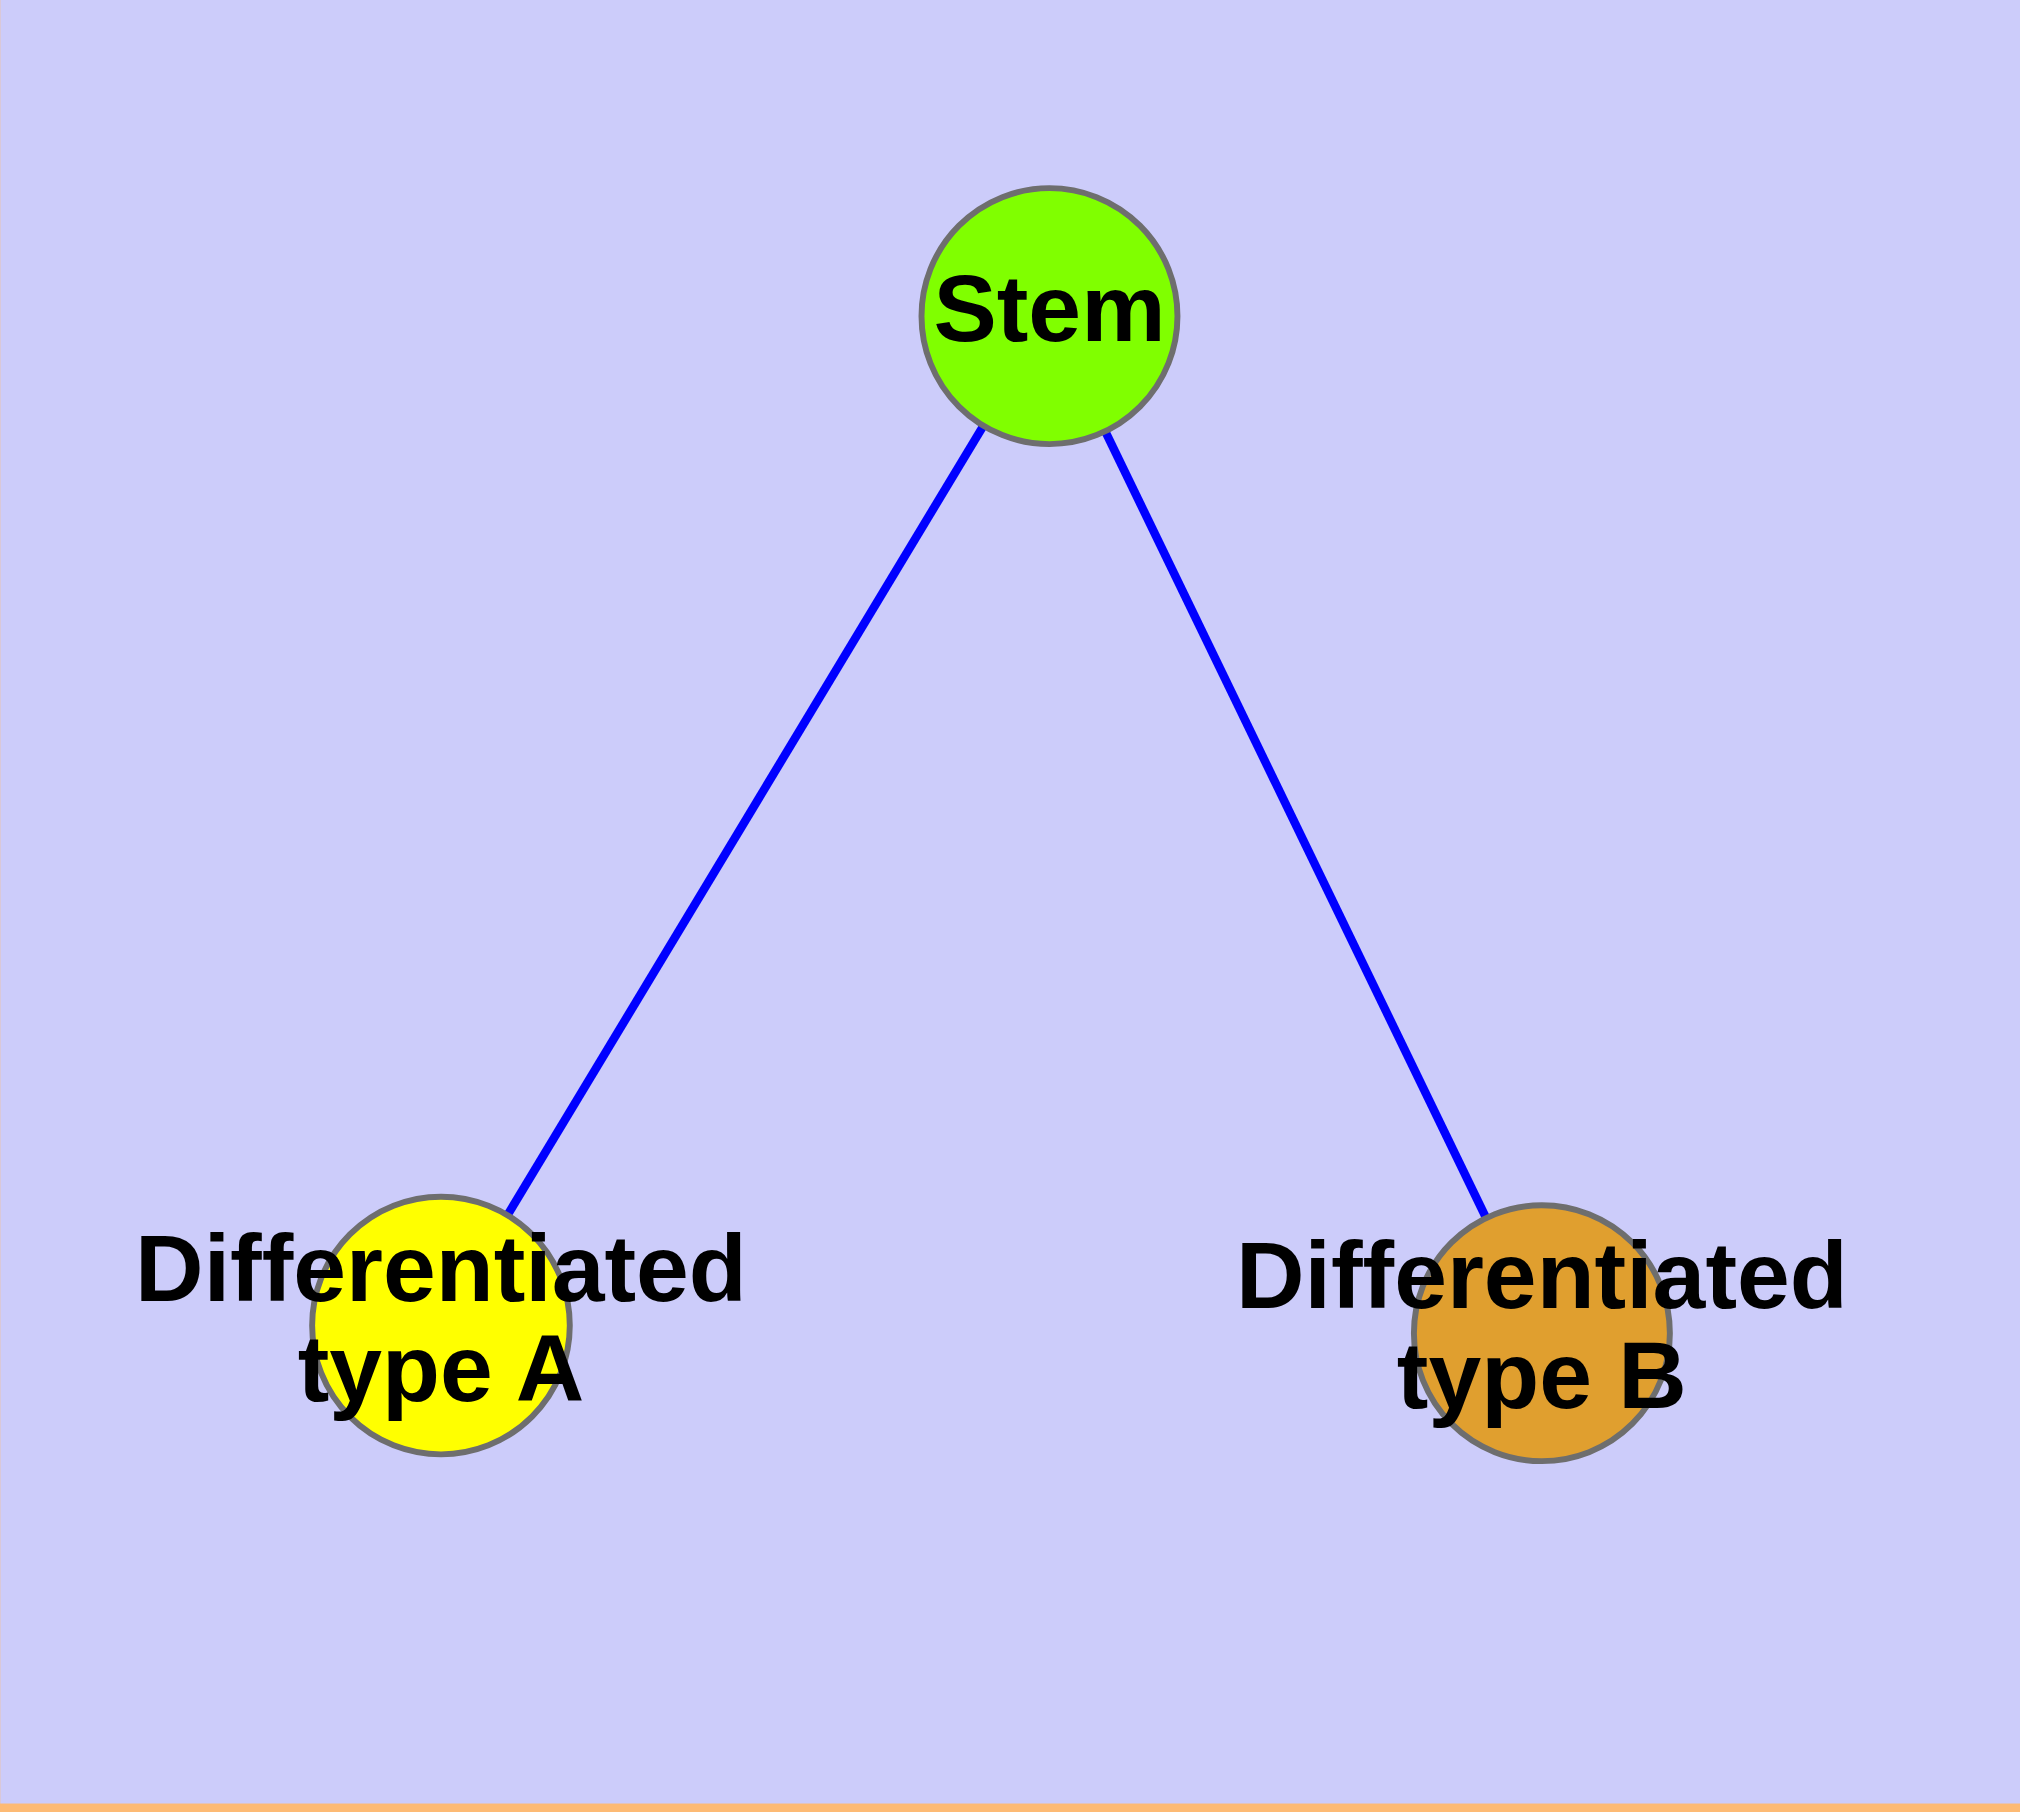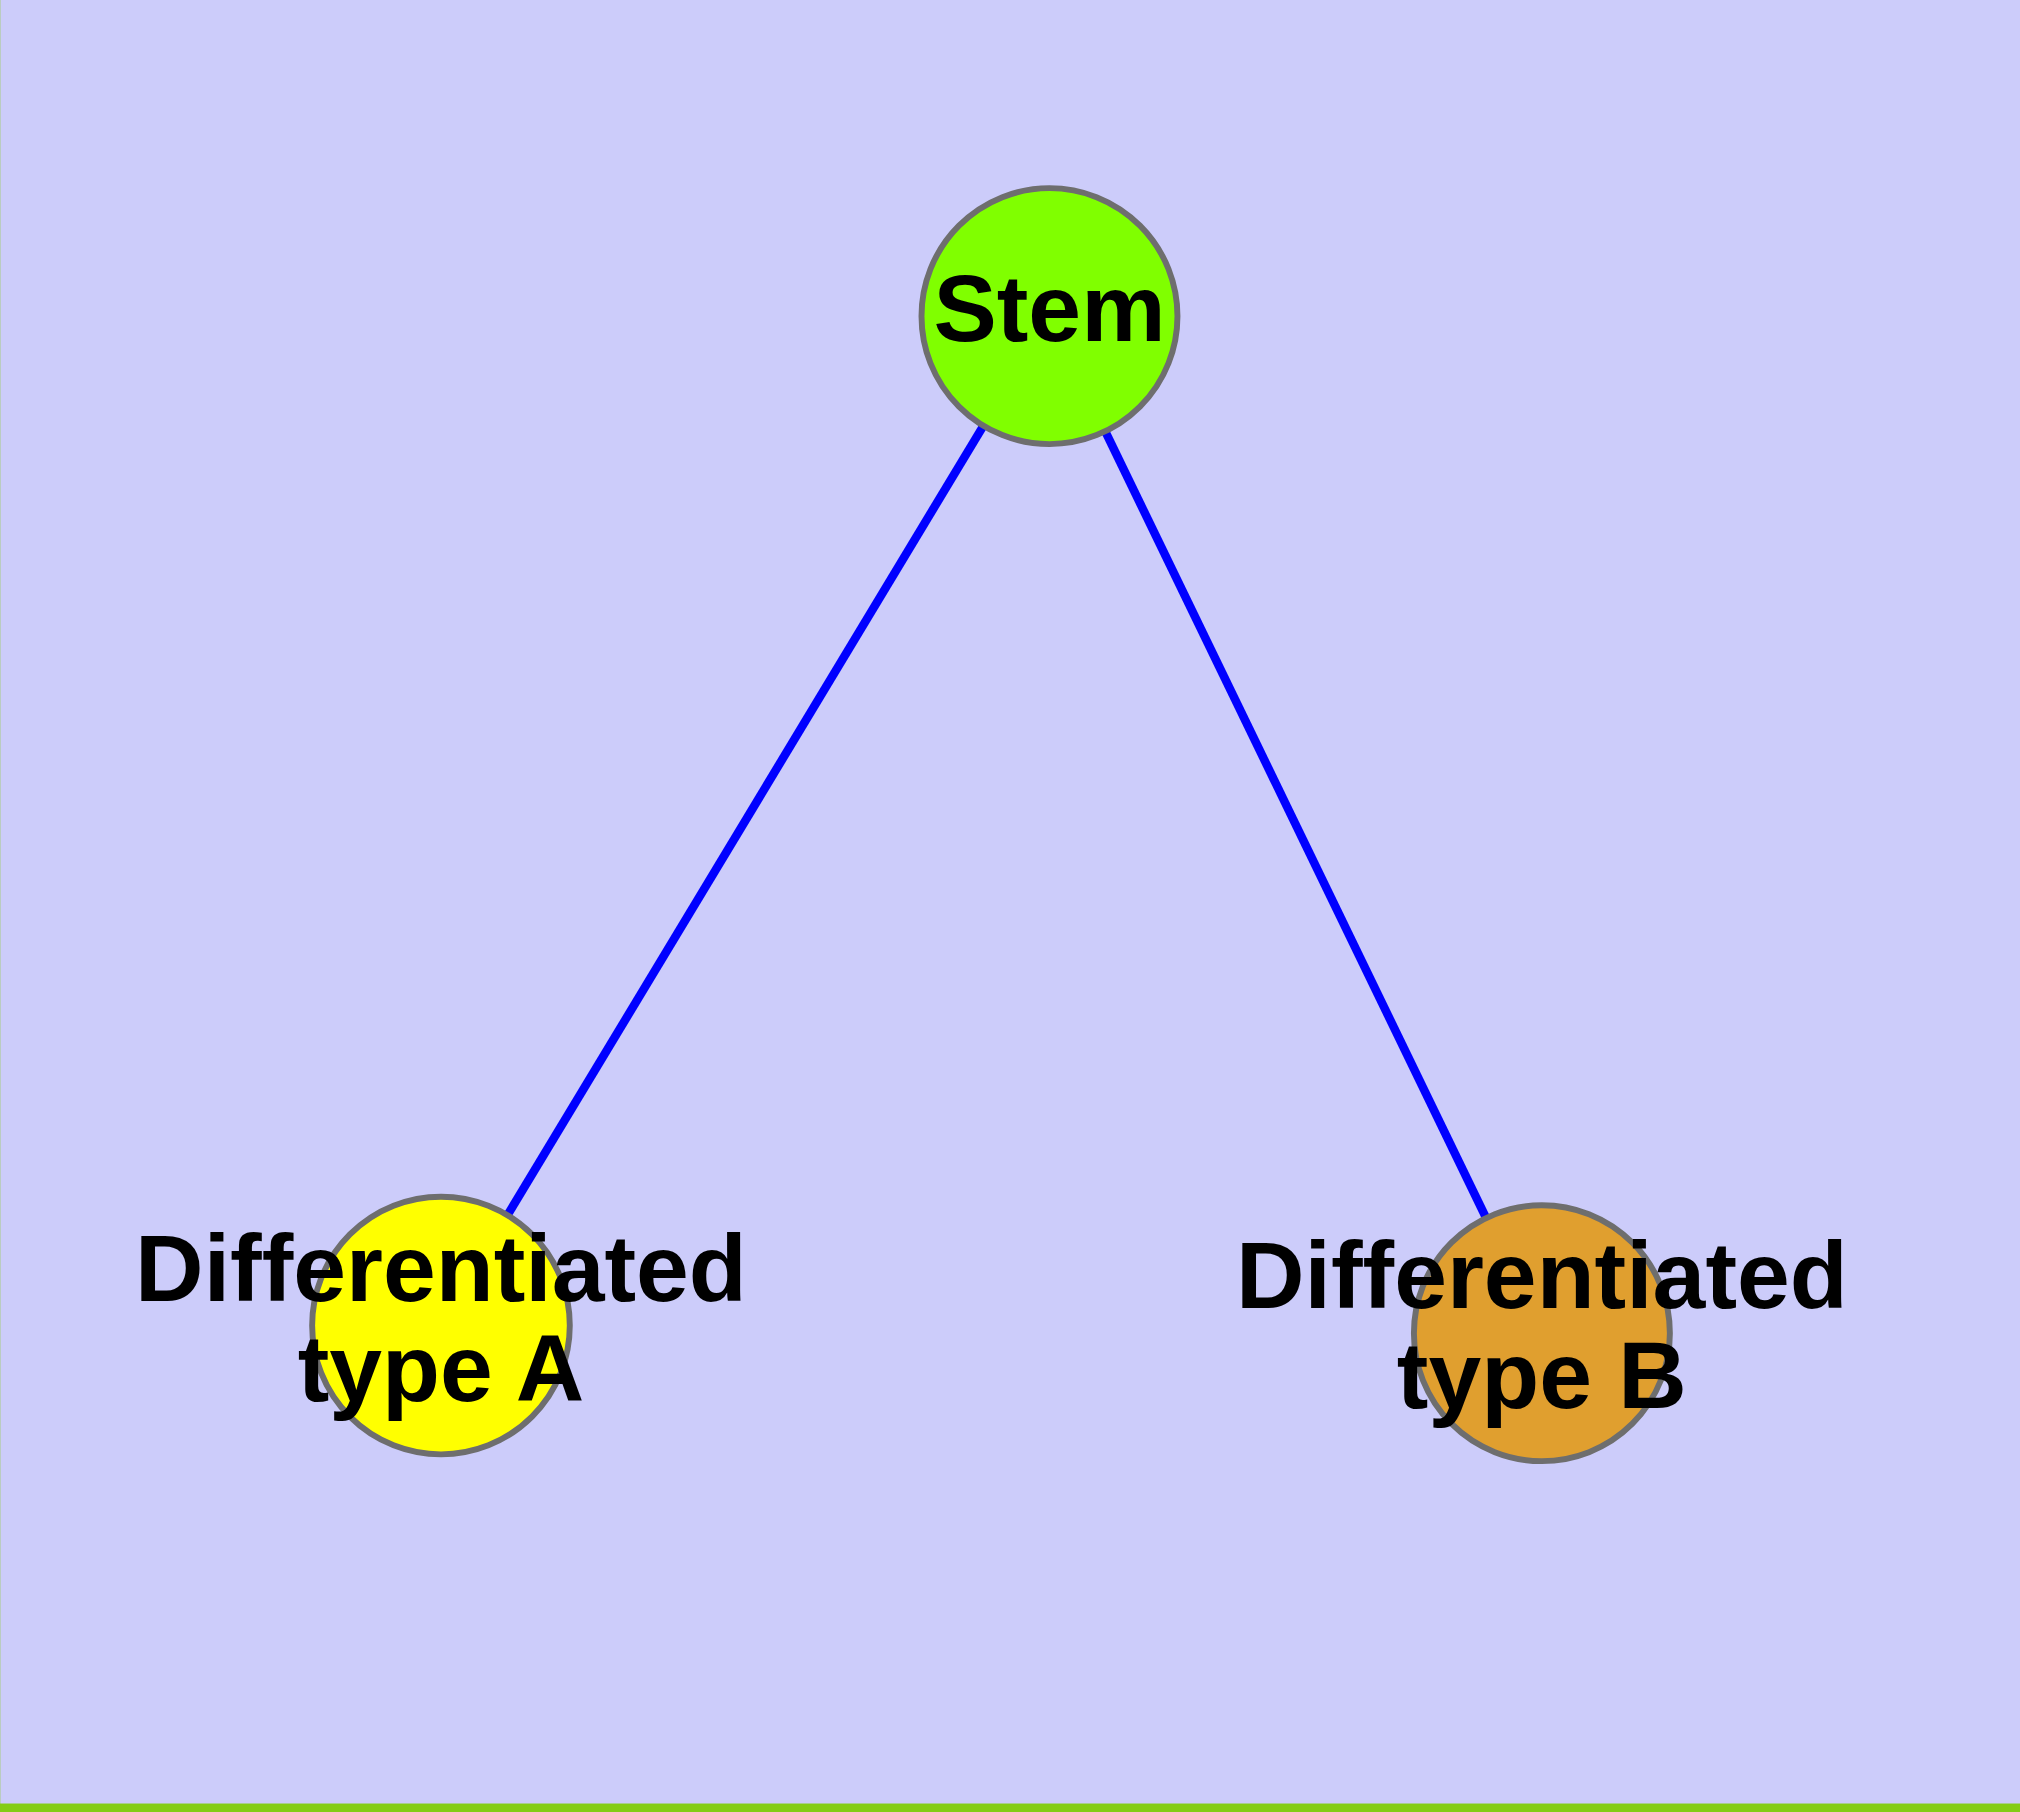--- a/index.html
+++ b/index.html
@@ -32,21 +32,21 @@
     fill: #000000;
     text-anchor: middle;
     dominant-baseline: middle;
     paint-order: normal;
     white-space: pre;
   }
 </style>
 </head>
 <body>
 
-<div id="canvas" style="background: #84cc16;">
+<div id="canvas" style="background: #fdba74;">
   <svg id="graph-svg" viewBox="0 0 2384 2138" xmlns="http://www.w3.org/2000/svg">
 
     <rect id="bg-rect" x="0" y="0" width="2384" height="2128" fill="#ccccfa"></rect>
 
     <g id="edges-layer">
         <line x1="1238" y1="373" x2="520" y2="1564" stroke="#0000ff" stroke-width="10" stroke-linecap="butt"></line>
         <line x1="1238" y1="373" x2="1819" y2="1573" stroke="#0000ff" stroke-width="10" stroke-linecap="butt"></line>
       </g>
     <g id="nodes-layer">
         <circle cx="1238" cy="373" r="151" fill="#80ff00" stroke="#6e6e6e" stroke-width="7"></circle>

